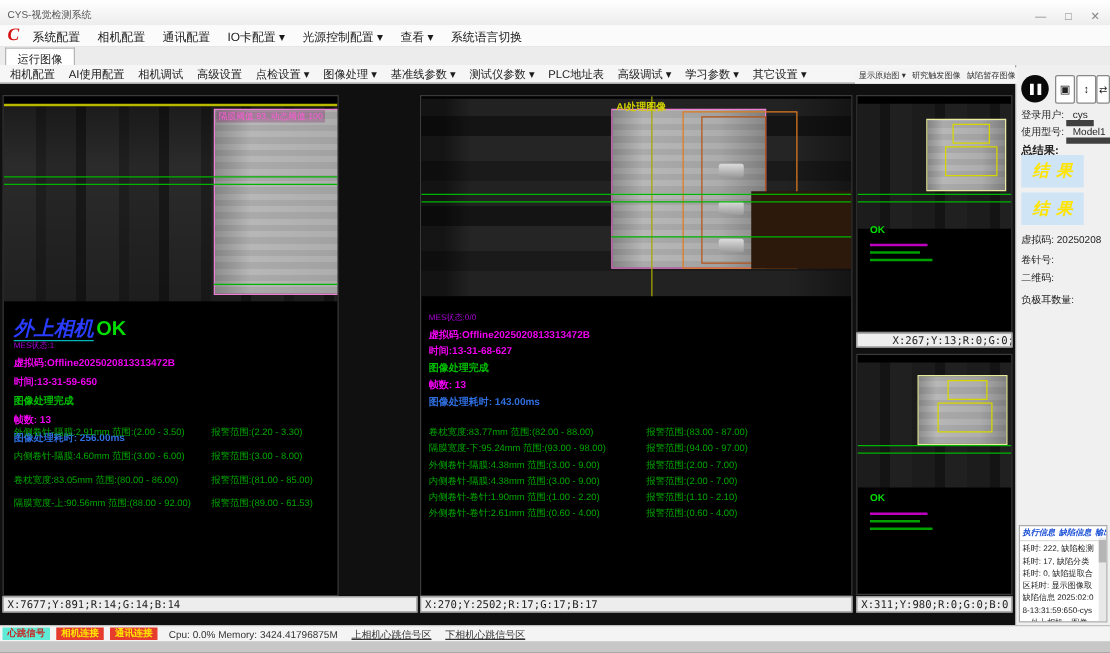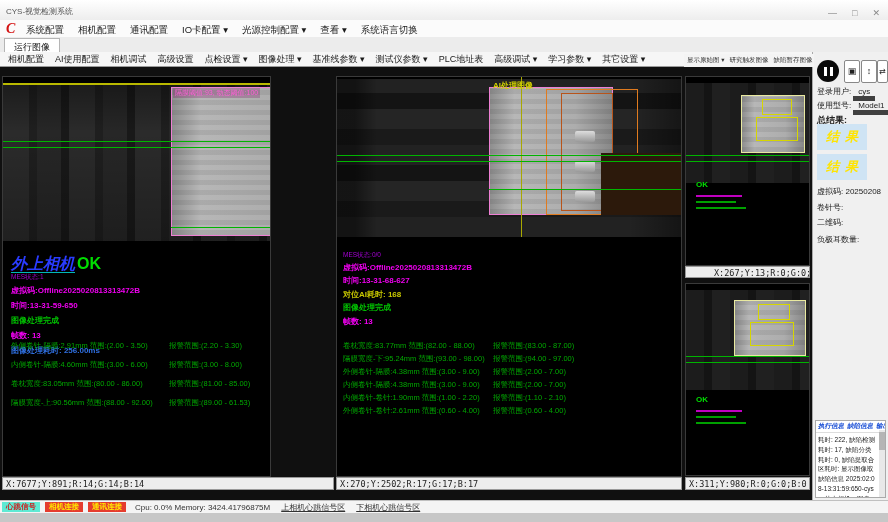--- a/index.html
+++ b/index.html
@@ -89,21 +89,21 @@
   .grline{font-size:8px;color:#00c000;font-weight:bold;margin-top:4px;}
   .blline{font-size:8px;color:#2f6fe0;font-weight:bold;margin-top:4px;}
   .ywline{font-size:8px;color:#c8c800;font-weight:bold;margin-top:4px;}
   #ovlM .magline,#ovlM .grline,#ovlM .blline,#ovlM .ywline{margin-top:2.5px;}
 
   .meas{position:absolute;font-size:7.5px;color:#00a800;white-space:nowrap;}
   #measL{left:8px;top:264px;width:322px;}
   #measL .mrow{display:flex;height:19px;}
   #measL .mtext{width:158px;}
   #measM{left:6px;top:264px;width:336px;}
-  #measM .mrow{display:flex;height:13px;}
+  #measM .mrow{display:flex;height:13px;gap:24px;}
   #measM .mtext{width:150px;}
 
   
   .ymark{position:absolute;border:1px solid #d6d600;}
   .tinfo{position:absolute;left:10px;}
   .okT{font-size:8px;font-weight:bold;color:#00dd00;}
   .tbar{height:2px;margin-top:4px;}
   .tbar.m{background:#c000c0;}
   .tbar.g{background:#00a000;}
 
@@ -246,23 +246,23 @@
     <div class="ylv" style="left:184px;top:0;height:160px;"></div>
     <div class="glh" style="left:0;top:78px;width:100%;"></div>
     <div class="glh" style="left:0;top:84px;width:100%;"></div>
     <div class="glh" style="left:152px;top:112px;width:194px;"></div>
     <div class="aiLabel">AI处理图像</div>
 
     <div class="ovl" id="ovlM">
       <div class="mes">MES状态:0/0</div>
       <div class="magline">虚拟码:Offline2025020813313472B</div>
       <div class="magline">时间:13-31-68-627</div>
-      <div class="ywline">对位AI耗时: 168</div>
       <div class="grline">图像处理完成</div>
       <div class="magline">帧数: 13</div>
+      <div class="blline">图像处理耗时: 143.00ms</div>
     </div>
 
     <div class="meas" id="measM">
       <div class="mrow">
         <span class="mtext">卷枕宽度:83.77mm 范围:(82.00 - 88.00)</span>
         <span class="malarm">报警范围:(83.00 - 87.00)</span>
       </div>
       <div class="mrow">
         <span class="mtext">隔膜宽度-下:95.24mm 范围:(93.00 - 98.00)</span>
         <span class="malarm">报警范围:(94.00 - 97.00)</span>

